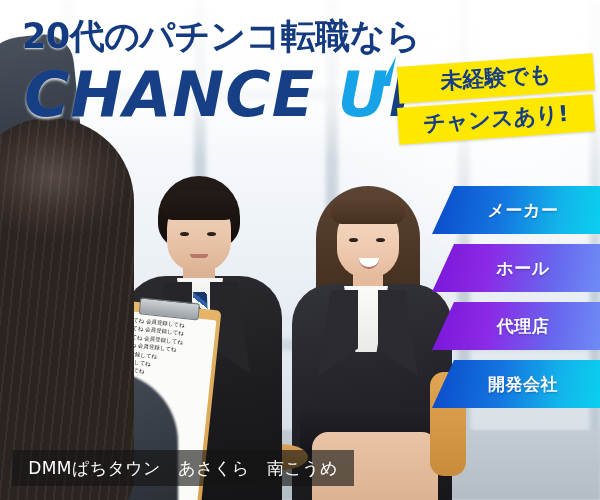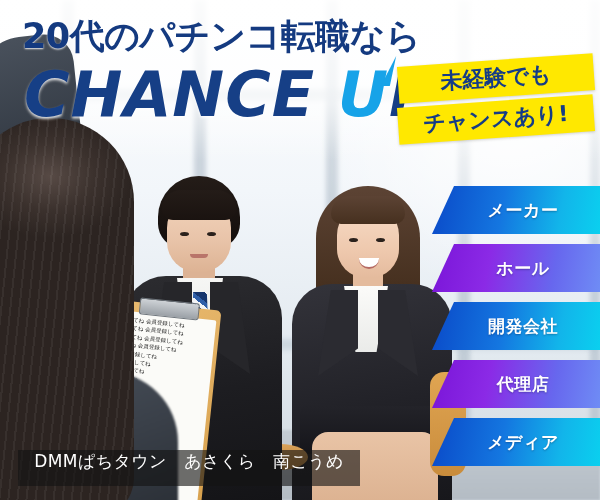--- a/index.html
+++ b/index.html
@@ -246,23 +246,23 @@
     font-family:"DejaVu Sans","Liberation Sans",sans-serif;
     font-size:17px;letter-spacing:.5px;white-space:nowrap;
     text-shadow:0 1px 2px rgba(0,20,60,.35);
     padding-left:14px;
   }
   .ribbon.g-blue{background:linear-gradient(100deg,#0a49c8 0%,#1476e0 42%,#12b5ea 76%,#0ad0ef 100%);}
   .ribbon.g-purple{background:linear-gradient(100deg,#7a15d8 0%,#8b2ae6 34%,#6767ee 72%,#6f8cf5 100%);align-items:center;}
 
   
   .caption{
-    position:absolute;left:18px;top:450px;width:342px;height:36px;z-index:33;
+    position:absolute;left:12px;top:450px;width:342px;height:36px;z-index:33;
     background:rgba(20,20,20,.62);
-    display:flex;align-items:flex-start;justify-content:center;
+    display:flex;align-items:center;justify-content:center;
   }
   .caption span{
     color:#ffffff;font-size:17px;font-weight:400;letter-spacing:.4px;
     font-family:"DejaVu Sans","Liberation Sans",sans-serif;white-space:nowrap;
   }
 </style>
 </head>
 <body>
 
 <div id="banner">
@@ -336,28 +336,25 @@
     <div class="badge-row r2">チャンスあり!</div>
   </div>
 
   <div class="ribbons">
     <div class="ribbon g-blue">
         <span>メーカー</span>
       </div>
     <div class="ribbon g-purple">
         <span>ホール</span>
       </div>
+    <div class="ribbon g-purple">
+        <span>代理店</span>
+      </div>
     <div class="ribbon g-blue">
         <span>開発会社</span>
-      </div>
-    <div class="ribbon g-purple">
-        <span>代理店</span>
-      </div>
-    <div class="ribbon g-blue">
-        <span>メディア</span>
       </div>
   </div>
 
   <div class="caption">
     <span>DMMぱちタウン　あさくら　南こうめ</span>
   </div>
 
 </div>
 
 </body></html>

